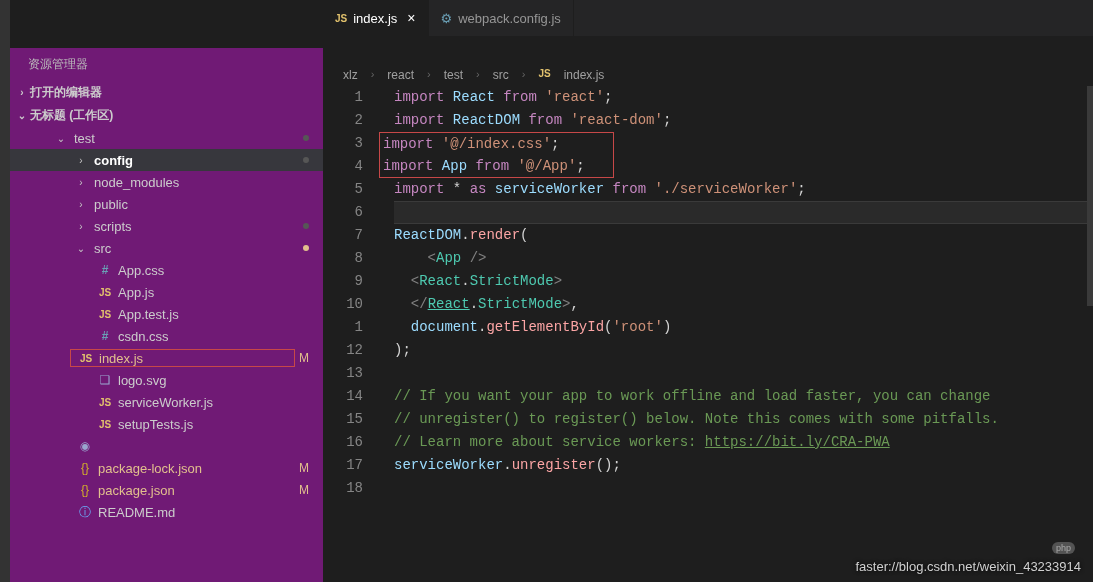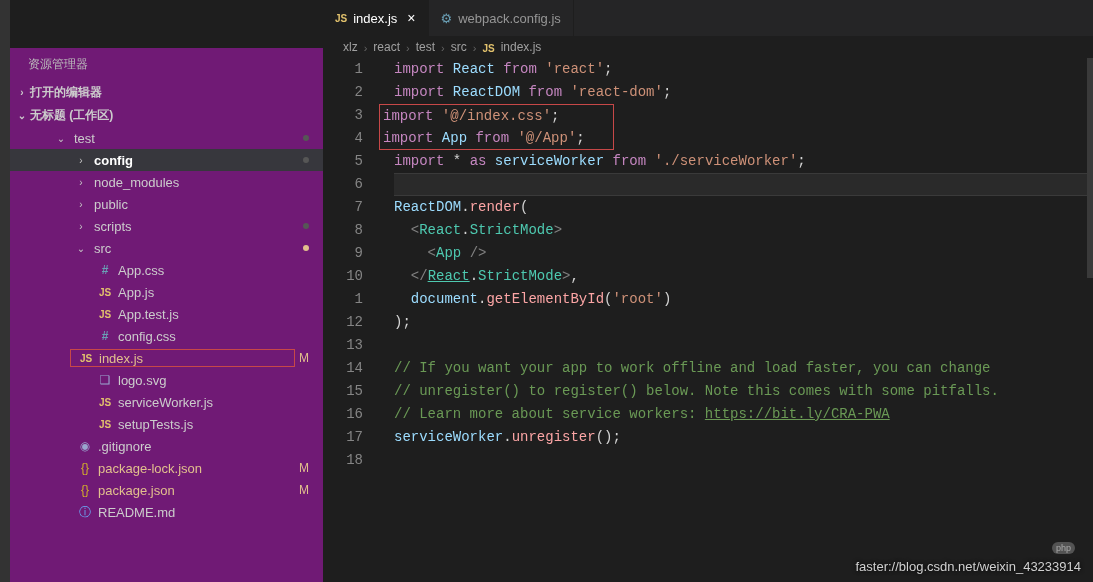--- a/index.html
+++ b/index.html
@@ -24,21 +24,21 @@
 .svg-icon { color: #9aa5ce; }
 .md-icon { color: #6aacf8; }
 .folder-icon { color: #c5c5c5; font-size: 10px; }
 .red-box { border: 1px solid #c74848; margin: 0 4px 0 60px; display:flex; align-items:center; flex:1; height:100%; }
 .red-box .icon-space { margin-left: 6px; }
 .editor-area { flex: 1; display: flex; flex-direction: column; background: #1e1e1e; }
 .tabs { display: flex; background: #252526; height: 36px; }
 .tab { display: flex; align-items: center; padding: 0 12px; color: #969696; cursor: pointer; gap: 6px; border-right: 1px solid #1e1e1e; }
 .tab.active { background: #1e1e1e; color: #ffffff; }
 .tab .close { font-size: 14px; margin-left: 4px; }
-.breadcrumb { display: flex; align-items: flex-end; padding: 4px 20px; font-size: 12px; color: #a0a0a0; gap: 2px; }
+.breadcrumb { display: flex; align-items: flex-start; padding: 4px 20px; font-size: 12px; color: #a0a0a0; gap: 9px; margin-top: 28px; }
 .breadcrumb .sep { color: #666; margin: 0 4px; font-size: 11px; }
 .code-area { display: flex; flex: 1; font-family: Consolas, "Courier New", monospace; font-size: 14px; line-height: 23px; overflow: hidden; }
 .gutter { width: 60px; text-align: right; color: #858585; padding-right: 20px; user-select: none; }
 .gutter .ln { height: 23px; }
 .code { flex: 1; position: relative; }
 .code-line { height: 23px; white-space: pre; margin-left: 11px; }
 .code-line.current { background: #2a2a2a; border: 1px solid #3a3a3a; border-left: none; border-right: none; }
 .kw { color: #c586c0; }
 .var { color: #9cdcfe; }
 .cls { color: #4ec9b0; }
@@ -104,21 +104,21 @@
         <div class="tree-item" style="padding-left: 86px;">
           <span class="icon-space js-icon">JS</span>
           <span class="label">App.js</span>
         </div>
         <div class="tree-item" style="padding-left: 86px;">
           <span class="icon-space js-icon">JS</span>
           <span class="label">App.test.js</span>
         </div>
         <div class="tree-item" style="padding-left: 86px;">
           <span class="icon-space css-icon">#</span>
-          <span class="label">config.css</span>
+          <span class="label">csdn.css</span>
         </div>
         <div class="tree-item active-mod">
           <div class="red-box">
             <span class="icon-space js-icon">JS</span>
             <span class="label" style="color: rgb(226, 192, 141);">index.js</span>
           </div>
           <span class="status">M</span>
         </div>
         <div class="tree-item" style="padding-left: 86px;">
           <span class="icon-space svg-icon">❑</span>
@@ -127,21 +127,20 @@
         <div class="tree-item" style="padding-left: 86px;">
           <span class="icon-space js-icon">JS</span>
           <span class="label">serviceWorker.js</span>
         </div>
         <div class="tree-item" style="padding-left: 86px;">
           <span class="icon-space js-icon">JS</span>
           <span class="label">setupTests.js</span>
         </div>
         <div class="tree-item" style="padding-left: 66px;">
           <span class="icon-space svg-icon">◉</span>
-          <span class="label">.gitignore</span>
         </div>
         <div class="tree-item active-mod" style="padding-left: 66px;">
           <span class="icon-space json-icon">{}</span>
           <span class="label" style="color: rgb(226, 192, 141);">package-lock.json</span>
           <span class="status">M</span>
         </div>
         <div class="tree-item active-mod" style="padding-left: 66px;">
           <span class="icon-space json-icon">{}</span>
           <span class="label" style="color: rgb(226, 192, 141);">package.json</span>
           <span class="status">M</span>
@@ -200,22 +199,22 @@
         </div>
       <div class="code" id="code">
         <div class="minimap-ind"></div>
       <div class="code-line"><span class="kw">import</span><span class="punct"> </span><span class="var">React</span><span class="punct"> </span><span class="kw">from</span><span class="punct"> </span><span class="str">'react'</span><span class="punct">;</span></div>
           <div class="code-line"><span class="kw">import</span><span class="punct"> </span><span class="var">ReactDOM</span><span class="punct"> </span><span class="kw">from</span><span class="punct"> </span><span class="str">'react-dom'</span><span class="punct">;</span></div>
           <div class="code-line" style="border-top: 1px solid rgb(199, 72, 72); border-left: 1px solid rgb(199, 72, 72); border-right: 1px solid rgb(199, 72, 72); width: 235px; margin-left: -4px; padding-left: 3px;"><span class="kw">import</span><span class="punct"> </span><span class="str">'@/index.css'</span><span class="punct">;</span></div>
           <div class="code-line" style="border-bottom: 1px solid rgb(199, 72, 72); border-left: 1px solid rgb(199, 72, 72); border-right: 1px solid rgb(199, 72, 72); width: 235px; margin-left: -4px; padding-left: 3px;"><span class="kw">import</span><span class="punct"> </span><span class="var">App</span><span class="punct"> </span><span class="kw">from</span><span class="punct"> </span><span class="str">'@/App'</span><span class="punct">;</span></div>
           <div class="code-line"><span class="kw">import</span><span class="punct"> </span><span class="punct">* </span><span class="kw">as</span><span class="punct"> </span><span class="var">serviceWorker</span><span class="punct"> </span><span class="kw">from</span><span class="punct"> </span><span class="str">'./serviceWorker'</span><span class="punct">;</span></div>
           <div class="code-line current"><span class="punct"></span></div>
           <div class="code-line"><span class="var">ReactDOM</span><span class="punct">.</span><span class="fn">render</span><span class="punct">(</span></div>
+          <div class="code-line"><span class="punct">    </span><span class="brack">&lt;</span><span class="cls">App</span><span class="punct"> </span><span class="brack">/&gt;</span></div>
           <div class="code-line"><span class="punct">  </span><span class="brack">&lt;</span><span class="cls">React</span><span class="punct">.</span><span class="cls">StrictMode</span><span class="brack">&gt;</span></div>
-          <div class="code-line"><span class="punct">    </span><span class="brack">&lt;</span><span class="cls">App</span><span class="punct"> </span><span class="brack">/&gt;</span></div>
           <div class="code-line"><span class="punct">  </span><span class="brack">&lt;/</span><span class="cls underline">React</span><span class="punct">.</span><span class="cls">StrictMode</span><span class="brack">&gt;</span><span class="punct">,</span></div>
           <div class="code-line"><span class="punct">  </span><span class="var">document</span><span class="punct">.</span><span class="fn">getElementById</span><span class="punct">(</span><span class="str">'root'</span><span class="punct">)</span></div>
           <div class="code-line"><span class="punct">);</span></div>
           <div class="code-line"><span class="punct"></span></div>
           <div class="code-line"><span class="comment">// If you want your app to work offline and load faster, you can change</span></div>
           <div class="code-line"><span class="comment">// unregister() to register() below. Note this comes with some pitfalls.</span></div>
           <div class="code-line"><span class="comment">// Learn more about service workers: </span><span class="comment underline">https://bit.ly/CRA-PWA</span></div>
           <div class="code-line"><span class="var">serviceWorker</span><span class="punct">.</span><span class="fn">unregister</span><span class="punct">();</span></div>
           <div class="code-line"><span class="punct"></span></div>
         </div>

